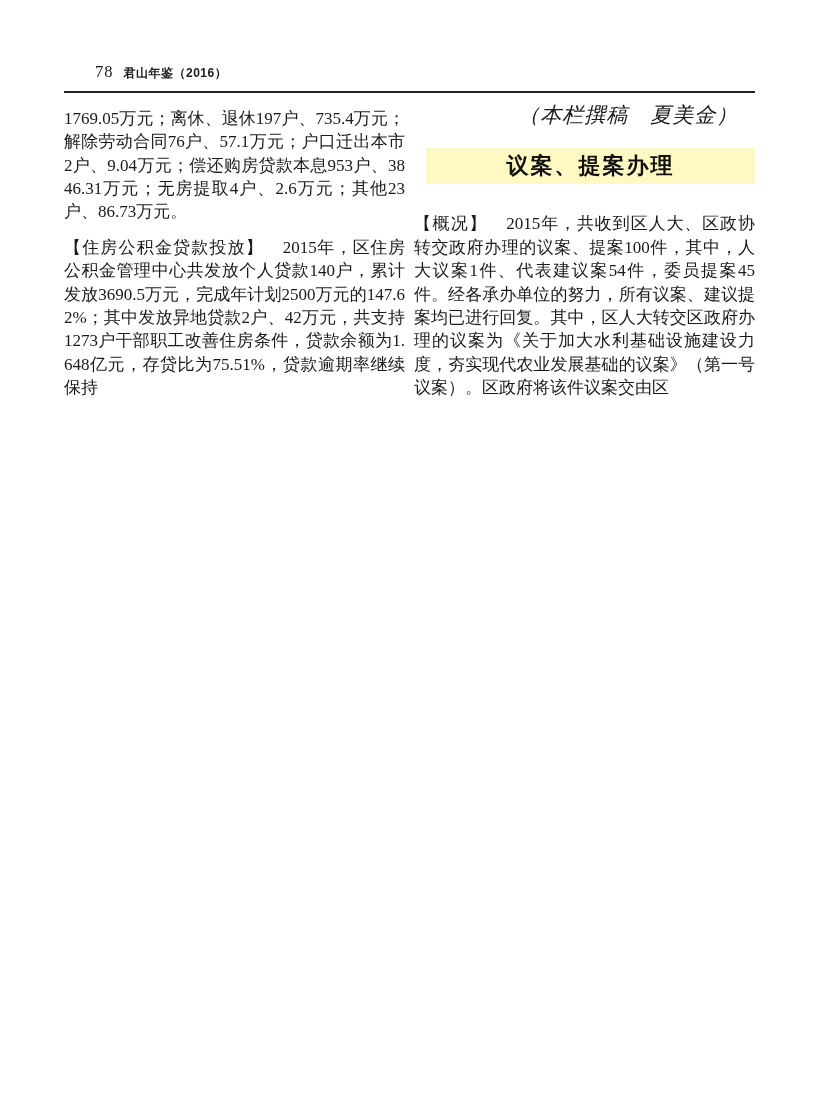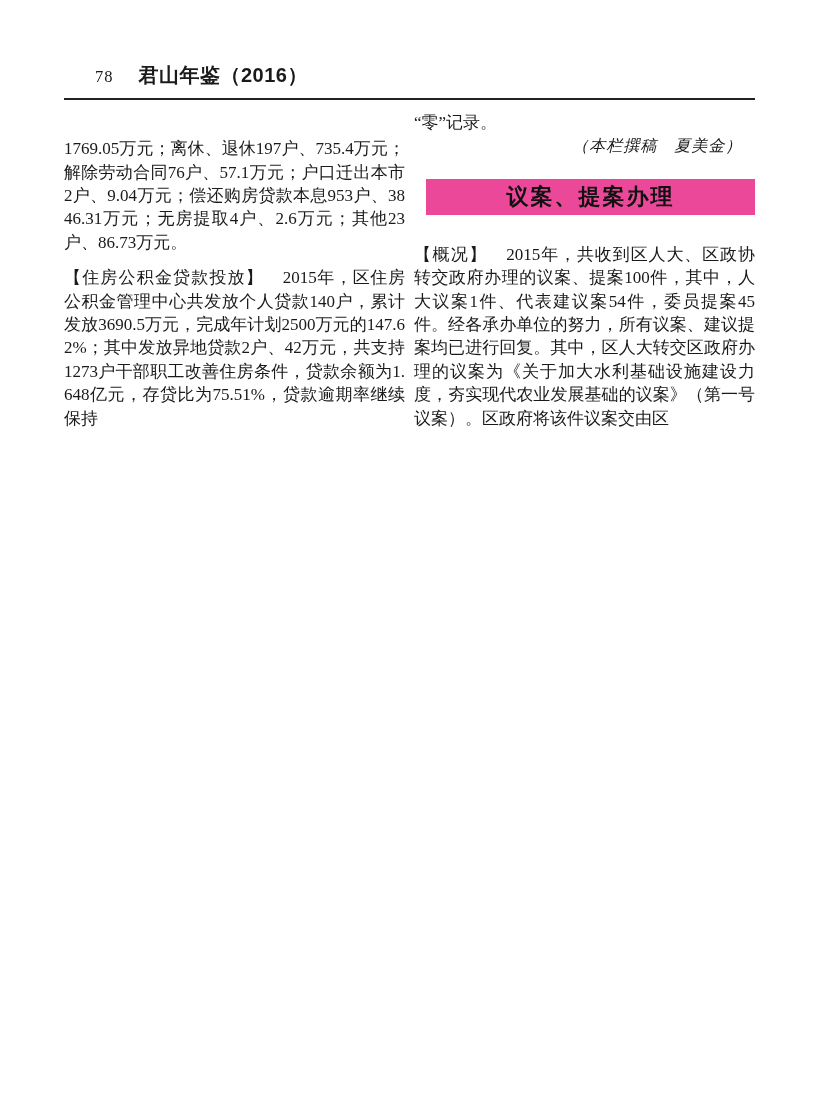--- a/index.html
+++ b/index.html
@@ -24,22 +24,22 @@
     display: flex;
     align-items: baseline;
   }
   .page-number {
     margin-left: 31px;
     font-size: 16.5px;
     font-family: "Liberation Serif", serif;
     letter-spacing: 1px;
   }
   .book-title {
-    margin-left: 25px;
-    font-size: 20px;
+    margin-left: 10px;
+    font-size: 12px;
     font-weight: 700;
     font-family: "Liberation Sans", sans-serif;
     letter-spacing: 0.5px;
   }
   .columns {
     display: flex;
     gap: 9px;
     margin: 11px 61px 0 64px;
     align-items: flex-end;
   }
@@ -59,31 +59,31 @@
     margin-top: 12px;
   }
   .entry-head {
     font-family: "Liberation Sans", sans-serif;
     font-weight: 400;
     margin-right: 1.1em;
     letter-spacing: 0.5px;
   }
   .byline {
     margin: 0;
-    font-size: 16px;
+    font-size: 21px;
     line-height: 23.4px;
     text-align: right;
     padding-right: 0.8em;
     font-style: italic;
     letter-spacing: 1px;
   }
   .section-banner {
     margin: 21px 0 28px 12px;
     height: 36px;
-    background: #ec4899;
+    background: #fef9c3;
     display: flex;
     align-items: center;
     justify-content: center;
   }
   .section-banner-title {
     font-family: "Liberation Sans", sans-serif;
     font-weight: 700;
     font-size: 22px;
     letter-spacing: 2px;
     color: #111111;
@@ -100,21 +100,20 @@
   </header>
 
   <main class="columns">
 
     <section class="col">
       <p class="body-text">1769.05万元；离休、退休197户、735.4万元；解除劳动合同76户、57.1万元；户口迁出本市2户、9.04万元；偿还购房贷款本息953户、3846.31万元；无房提取4户、2.6万元；其他23户、86.73万元。</p>
       <p class="body-text entry"><span class="entry-head">【住房公积金贷款投放】</span><span>2015年，区住房公积金管理中心共发放个人贷款140户，累计发放3690.5万元，完成年计划2500万元的147.62%；其中发放异地贷款2户、42万元，共支持1273户干部职工改善住房条件，贷款余额为1.648亿元，存贷比为75.51%，贷款逾期率继续保持</span></p>
     </section>
 
     <section class="col">
-      <p class="body-text">“零”记录。</p>
       <p class="byline">（本栏撰稿　夏美金）</p>
       <div class="section-banner">
         <span class="section-banner-title">议案、提案办理</span>
       </div>
       <p class="body-text"><span class="entry-head">【概况】</span><span>2015年，共收到区人大、区政协转交政府办理的议案、提案100件，其中，人大议案1件、代表建议案54件，委员提案45件。经各承办单位的努力，所有议案、建议提案均已进行回复。其中，区人大转交区政府办理的议案为《关于加大水利基础设施建设力度，夯实现代农业发展基础的议案》（第一号议案）。区政府将该件议案交由区</span></p>
     </section>
 
 
   </main>
 

